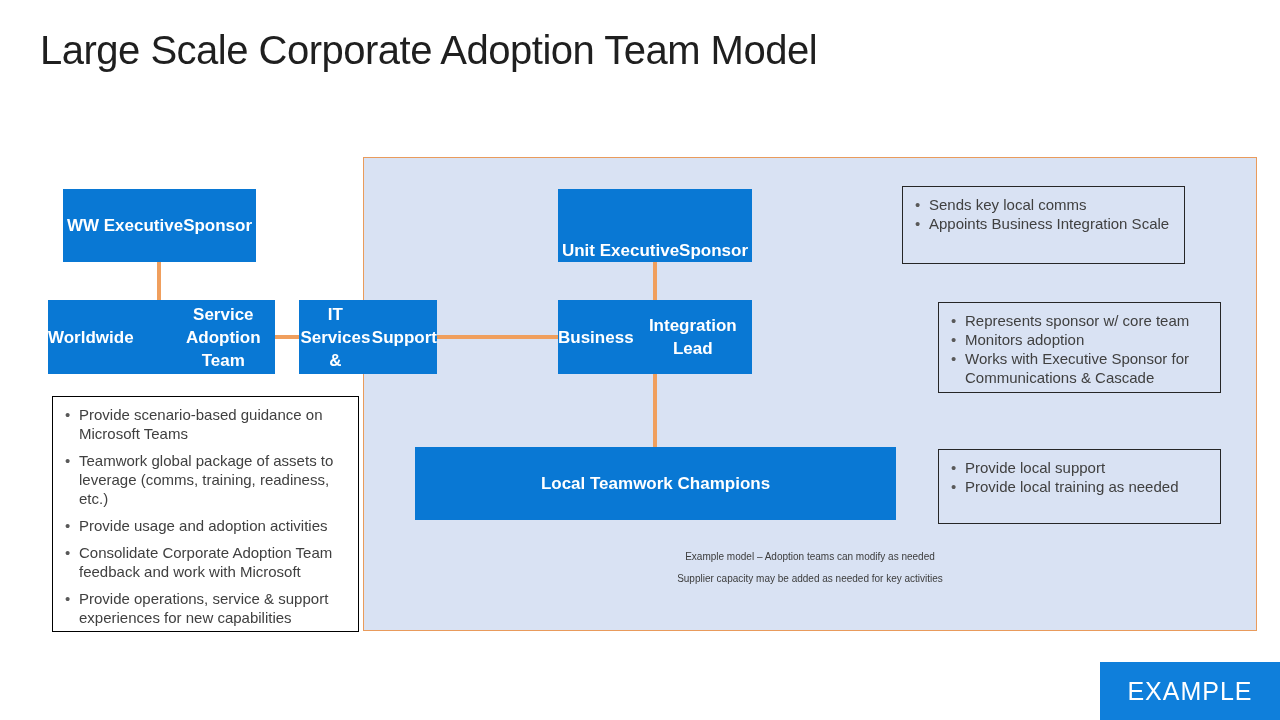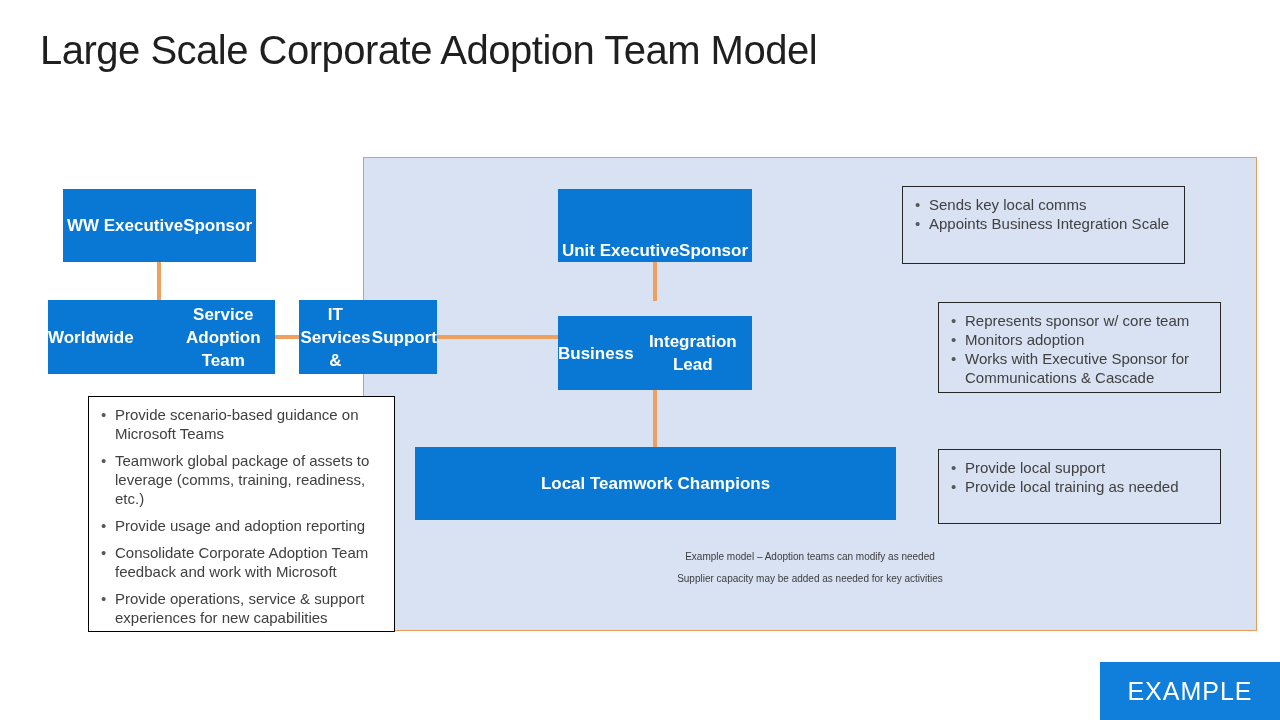--- a/index.html
+++ b/index.html
@@ -70,34 +70,34 @@
   <div class="org-box" style="left:299px; top:300px; width:138px; height:74px;">
     <span>IT Services &amp;</span>
     <span>Support</span>
   </div>
 
   <div class="org-box" style="left:558px; top:189px; width:194px; height:73px;align-items:flex-end;">
     <span>Unit Executive</span>
     <span>Sponsor</span>
   </div>
 
-  <div class="org-box" style="left:558px; top:316px; width:194px; height:74px;">
+  <div class="org-box" style="left:558px; top:300px; width:194px; height:74px;">
     <span>Business</span>
     <span>Integration Lead</span>
   </div>
 
   <div class="org-box" style="left:415px; top:447px; width:481px; height:73px;">
     <span>Local Teamwork Champions</span>
   </div>
 
-  <div class="note-box white spaced" style="left:52px; top:396px; width:307px; height:236px;margin-left:36px;">
+  <div class="note-box white spaced" style="left:52px; top:396px; width:307px; height:236px;">
     <ul>
       <li>Provide scenario-based guidance on Microsoft Teams</li>
       <li>Teamwork global package of assets to leverage (comms, training, readiness, etc.)</li>
-      <li>Provide usage and adoption reporting</li>
+      <li>Provide usage and adoption activities</li>
       <li>Consolidate Corporate Adoption Team feedback and work with Microsoft</li>
       <li>Provide operations, service &amp; support experiences for new capabilities</li>
     </ul>
   </div>
 
   <div class="note-box clear" style="left:902px; top:186px; width:283px; height:78px;">
     <ul>
       <li>Sends key local comms</li>
       <li>Appoints Business Integration Scale</li>
     </ul>

